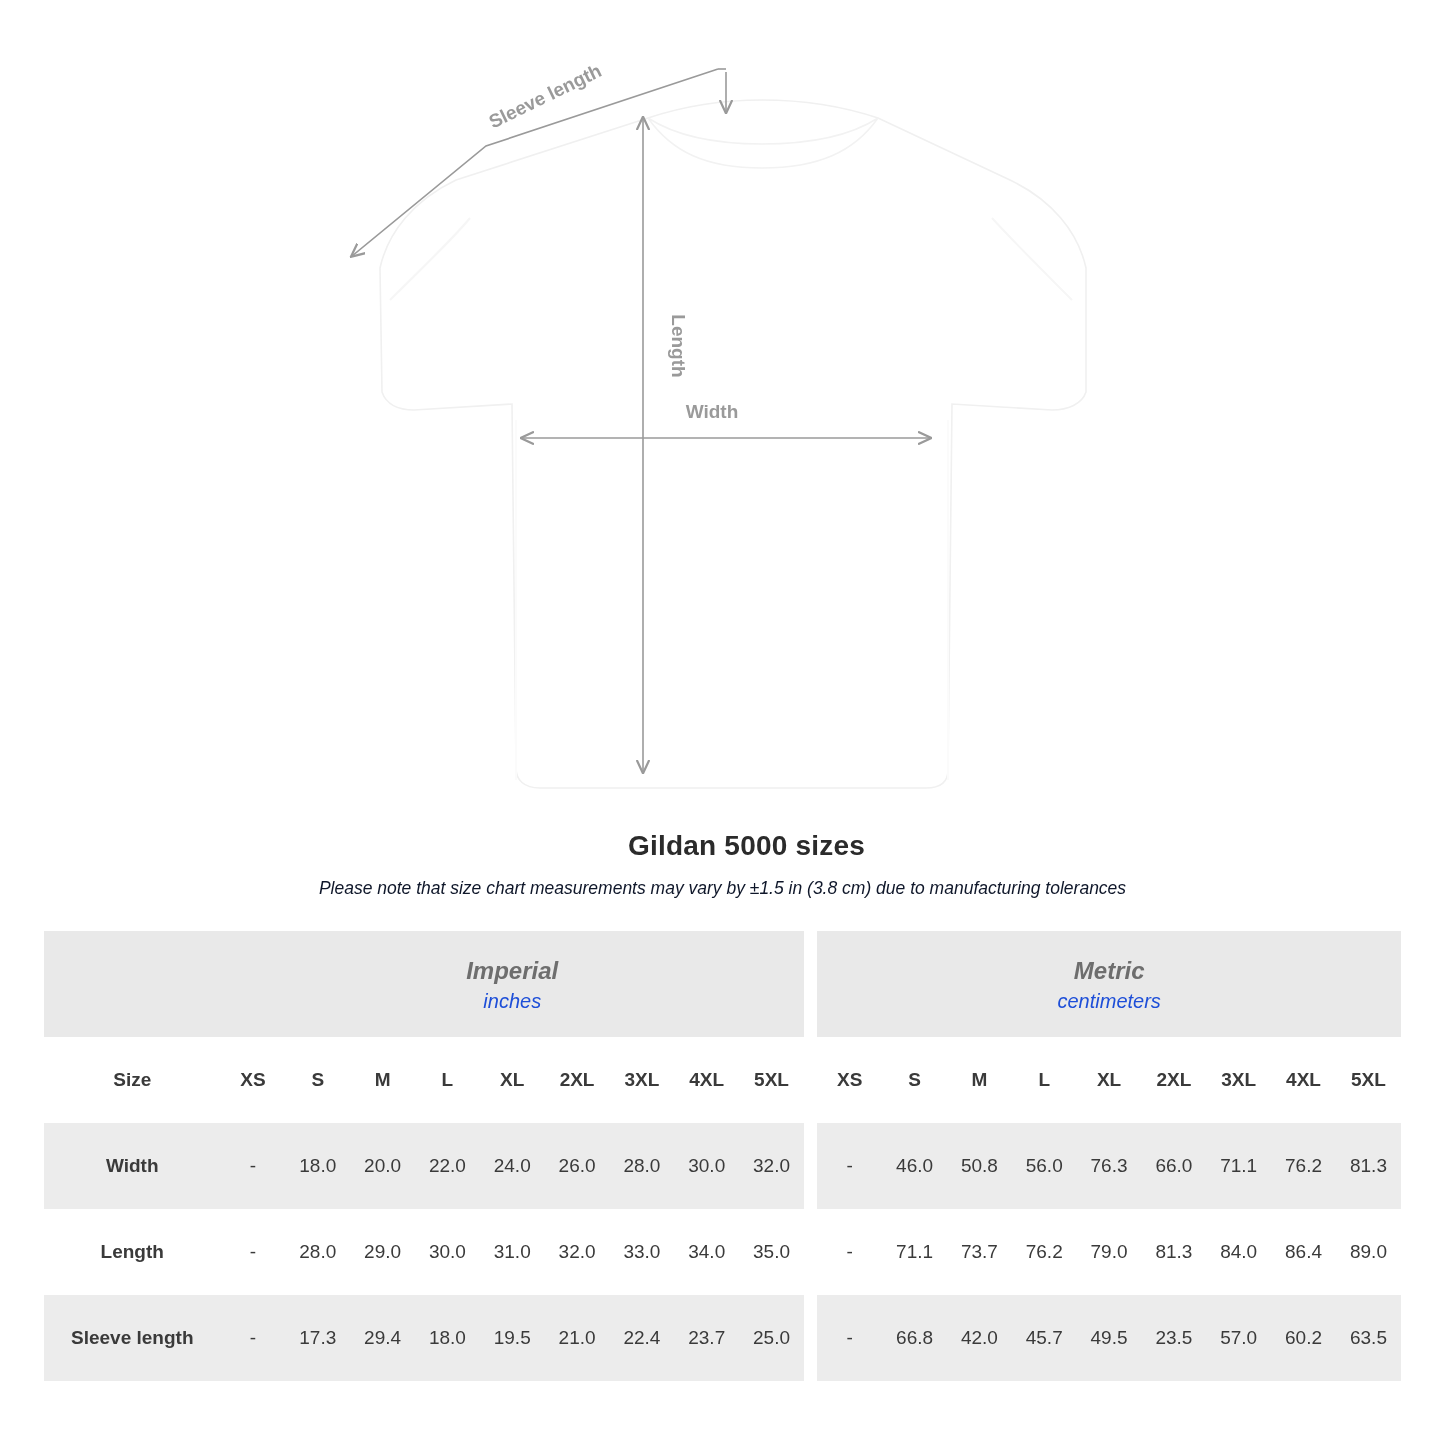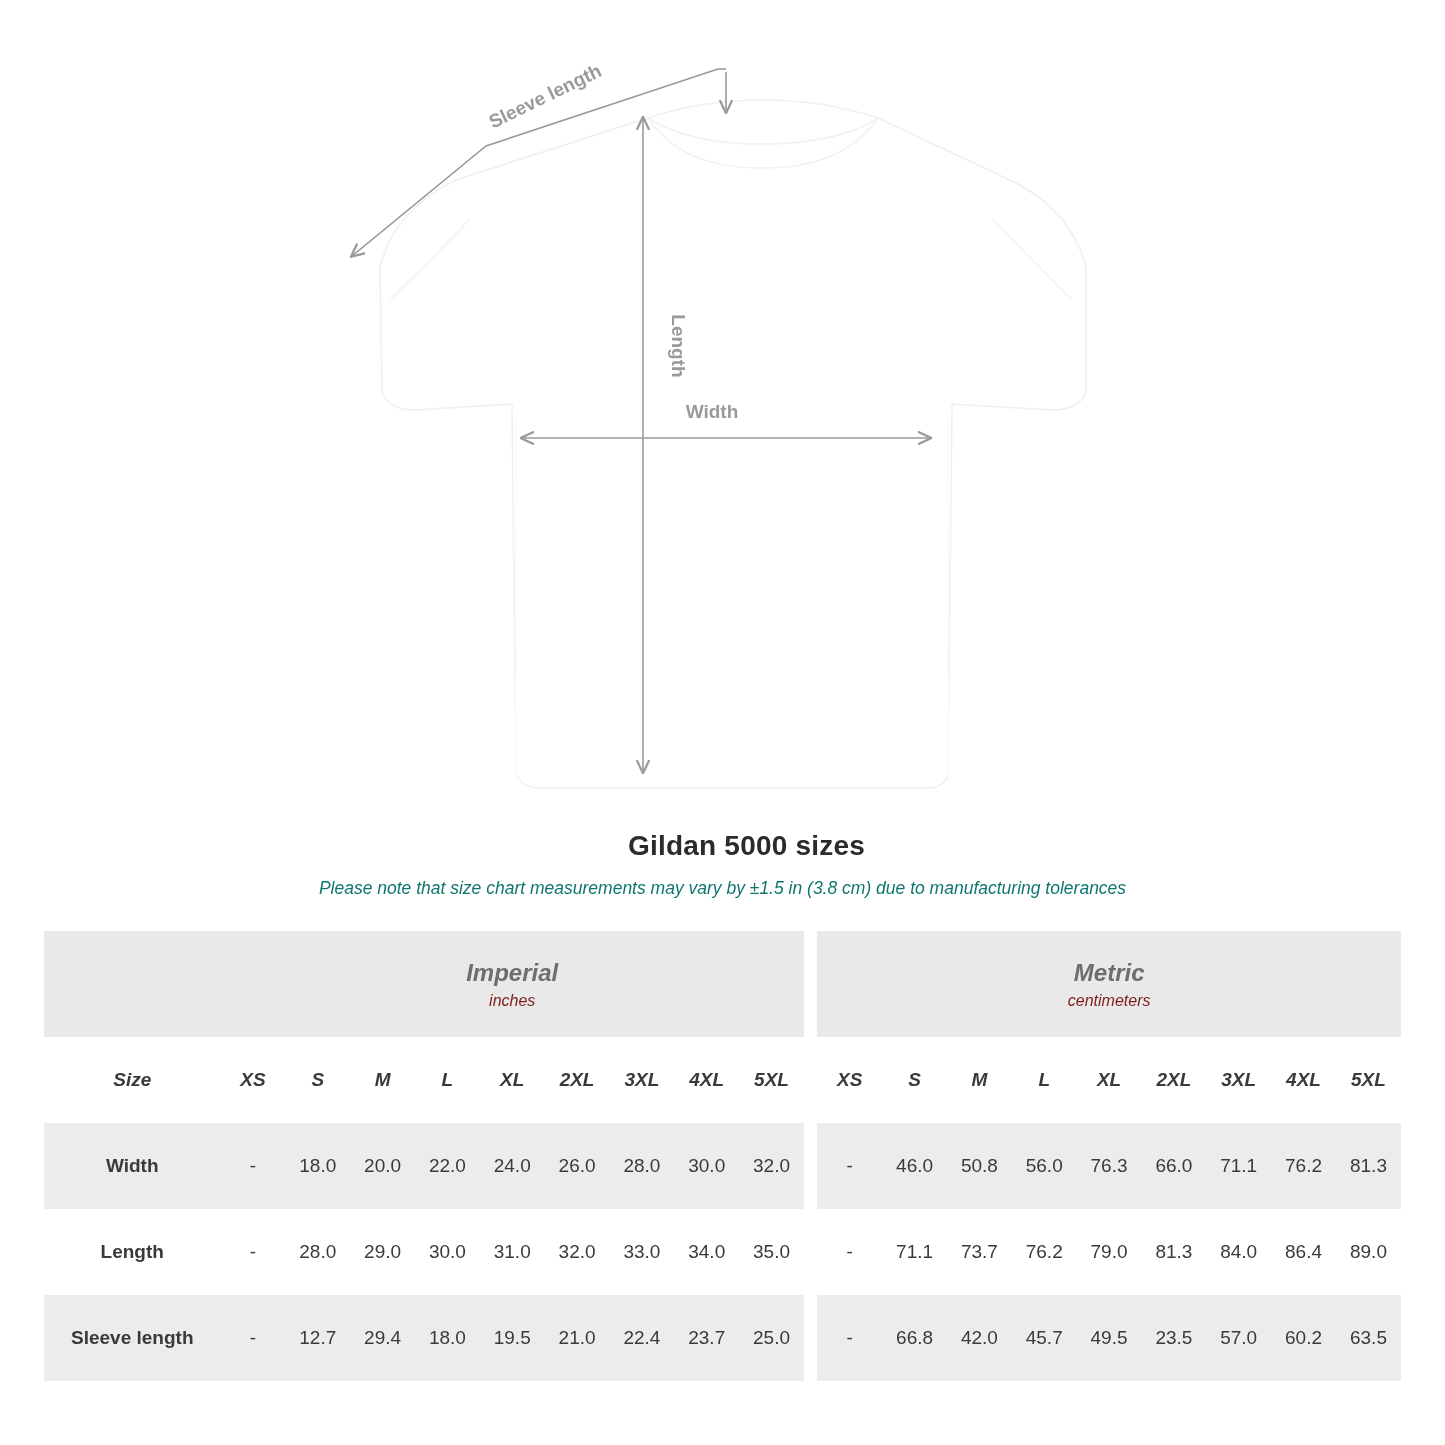--- a/index.html
+++ b/index.html
@@ -39,21 +39,21 @@
     font-size: 28px;
     font-weight: bold;
     color: #2b2b2b;
     letter-spacing: 0.2px;
     padding-left: 48px;
   }
   .chart-note {
     margin-top: 16px;
     font-size: 17.5px;
     font-style: italic;
-    color: #0f766e;
+    color: #0f172a;
     text-align: center;
   }
 
   
   .table-wrap {
     margin-top: 26px;
     padding: 6px 44px;
     box-sizing: border-box;
   }
   table.size-table {
@@ -73,33 +73,32 @@
     padding: 0;
   }
   .unit-name {
     font-size: 24px;
     font-style: italic;
     font-weight: bold;
     color: #6e6e6e;
     line-height: 1.25;
   }
   .unit-sub {
-    font-size: 16px;
+    font-size: 20px;
     font-style: italic;
-    color: #7f1d1d;
+    color: #1d4ed8;
     margin-top: 4px;
   }
 
   .head-row td {
     height: 84px;
     background: #ffffff;
     font-size: 19px;
     font-weight: bold;
     color: #3a3a3a;
-    font-style: italic;
   }
   .head-row td.rowlabel {
     font-size: 19px;
   }
 
   .data-row td {
     height: 84px;
     font-size: 19px;
     color: #3a3a3a;
   }
@@ -297,21 +296,21 @@
         <td>79.0</td>
         <td>81.3</td>
         <td>84.0</td>
         <td>86.4</td>
         <td>89.0</td>
       </tr>
 
       <tr class="data-row row-shaded">
         <td class="rowlabel">Sleeve length</td>
         <td>-</td>
-        <td>12.7</td>
+        <td>17.3</td>
         <td>29.4</td>
         <td>18.0</td>
         <td>19.5</td>
         <td>21.0</td>
         <td>22.4</td>
         <td>23.7</td>
         <td>25.0</td>
         <td class="sep"></td>
         <td>-</td>
         <td>66.8</td>

